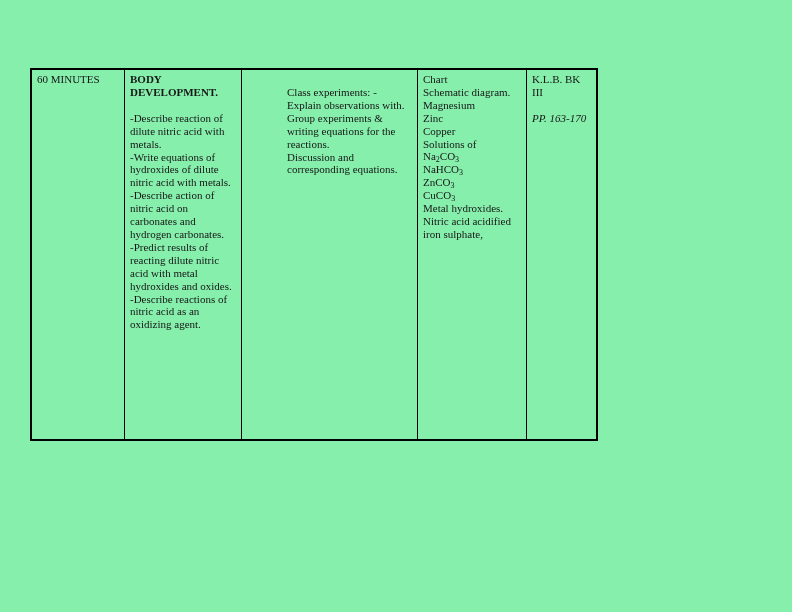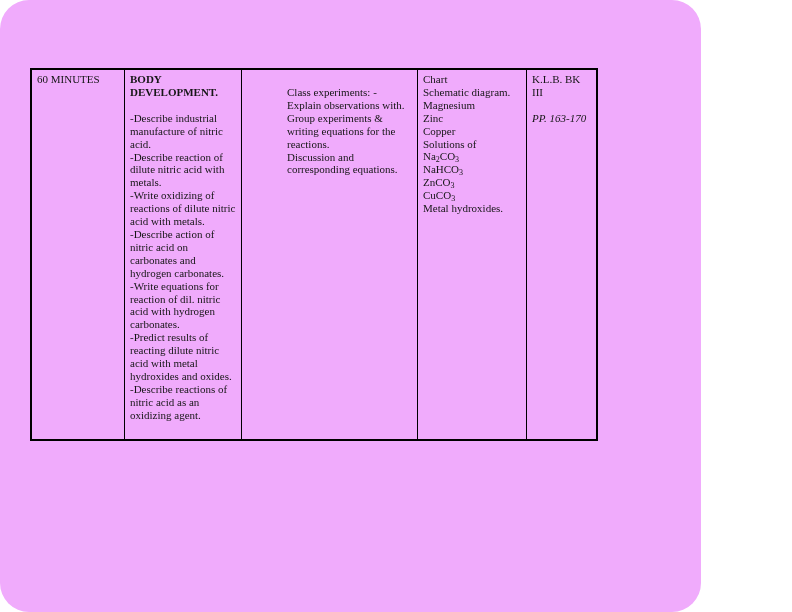--- a/index.html
+++ b/index.html
@@ -3,29 +3,28 @@
 <meta charset="utf-8">
 <title>Lesson Plan Document</title>
 <style>
   html, body {
     margin: 0;
     padding: 0;
     background: #ffffff;
   }
   .page {
     position: relative;
-    width: 701px;
+    width: 792px;
     height: 612px;
-    background: #f0abfc;
+    background: #86efac;
     font-family: "Liberation Serif", "DejaVu Serif", serif;
     font-size: 11px;
     line-height: 12.9px;
     color: #161616;
     overflow: hidden;
-    border-radius: 29px;
   }
   .lesson-table {
     position: absolute;
     left: 30px;
     top: 68px;
     width: 568px;
     height: 373px;
     border: 2px solid #000000;
     box-sizing: border-box;
     display: flex;
@@ -62,25 +61,23 @@
       <div class="line">60 MINUTES</div>
     </div>
 
     <div class="cell col-development">
       <div class="bold">
           <div class="line">BODY</div>
           <div class="line">DEVELOPMENT.</div>
         </div>
       <div class="spacer"></div>
       <div>
-          <div class="line">-Describe industrial manufacture of nitric acid.</div>
           <div class="line">-Describe reaction of dilute nitric acid with metals.</div>
-          <div class="line">-Write oxidizing of reactions of dilute nitric acid with metals.</div>
+          <div class="line">-Write equations of hydroxides of dilute nitric acid with metals.</div>
           <div class="line">-Describe action of nitric acid on carbonates and hydrogen carbonates.</div>
-          <div class="line">-Write equations for reaction of dil. nitric acid with hydrogen carbonates.</div>
           <div class="line">-Predict results of reacting dilute nitric acid with metal hydroxides and oxides.</div>
           <div class="line">-Describe reactions of nitric acid as an oxidizing agent.</div>
         </div>
     </div>
 
     <div class="cell col-activities">
       <div class="spacer"></div>
       <div>
           <div class="line">Class experiments: -</div>
           <div class="line">Explain observations with.</div>
@@ -95,20 +92,21 @@
           <div class="line"><span>Schematic diagram.</span></div>
           <div class="line"><span>Magnesium</span></div>
           <div class="line"><span>Zinc</span></div>
           <div class="line"><span>Copper</span></div>
           <div class="line"><span>Solutions of</span></div>
           <div class="line"><span>Na</span><sub class="chem">2</sub><span>CO</span><sub class="chem">3</sub></div>
           <div class="line"><span>NaHCO</span><sub class="chem">3</sub></div>
           <div class="line"><span>ZnCO</span><sub class="chem">3</sub></div>
           <div class="line"><span>CuCO</span><sub class="chem">3</sub></div>
           <div class="line"><span>Metal hydroxides.</span></div>
+          <div class="line"><span>Nitric acid acidified iron sulphate,</span></div>
         </div>
     </div>
 
     <div class="cell col-references">
       <div class="line">K.L.B. BK III</div>
       <div class="spacer"></div>
       <div class="line italic">PP. 163-170</div>
     </div>
 
   </div>

